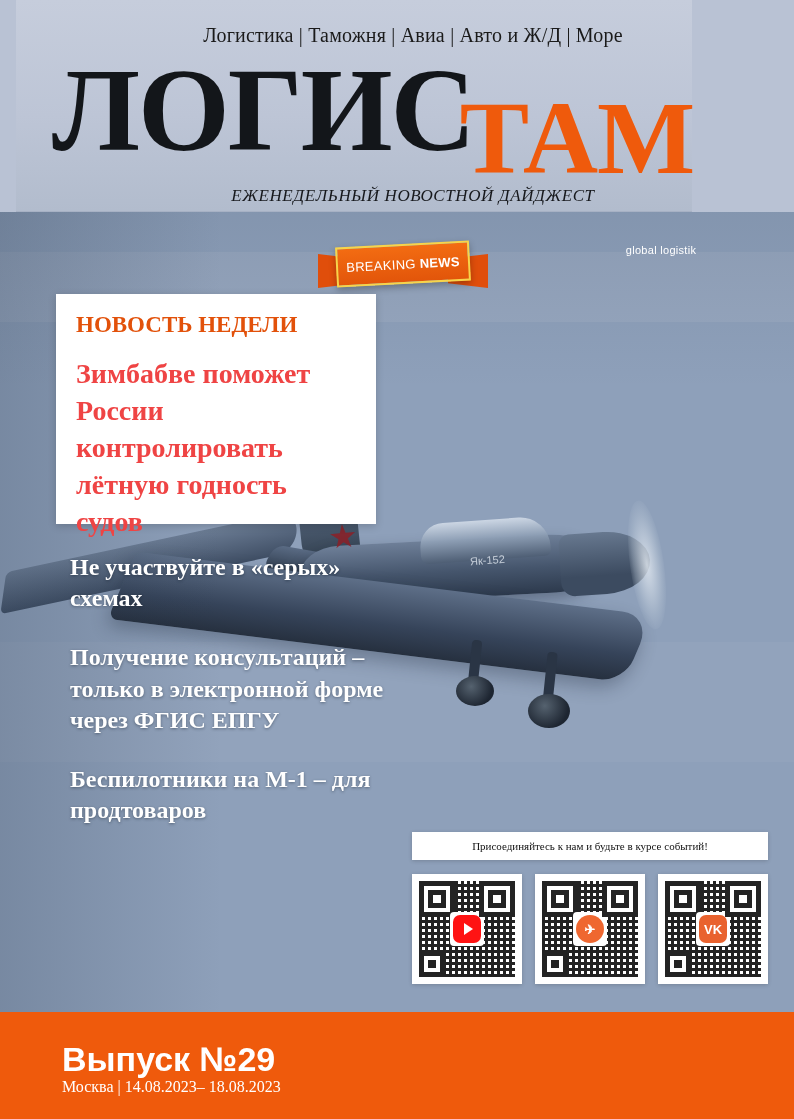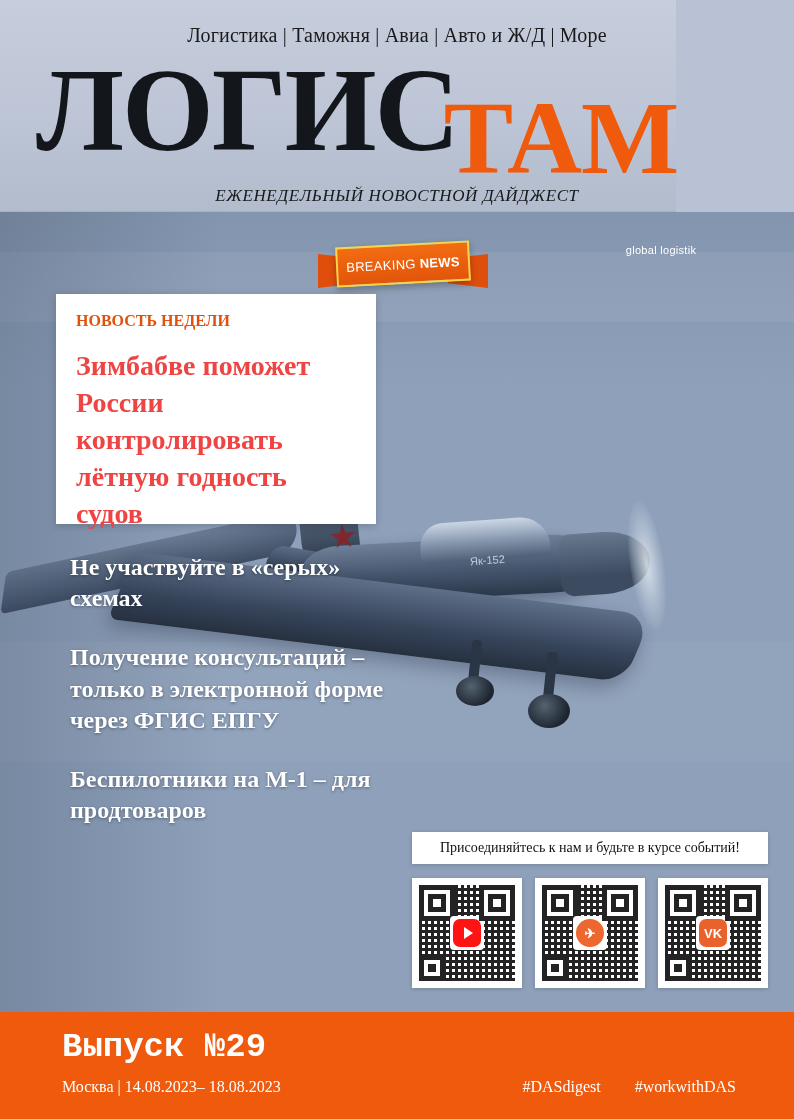--- a/index.html
+++ b/index.html
@@ -12,21 +12,21 @@
   .page {
     position: relative;
     width: 794px; height: 1119px;
     background: #b9c2d4;
     overflow: hidden;
   }
 
   
   .masthead {
     position: absolute;
-    left: 0; top: 0; width: 676px; height: 212px;
+    left: 16px; top: 0; width: 676px; height: 212px;
     background: linear-gradient(180deg, #c6cddc 0%, #bdc5d6 55%, #b2bccd 100%);
     border-bottom: 1px solid #a7b1c4;
   }
   .kicker {
     position: absolute; top: 24px; left: 0; width: 794px;
     text-align: center;
     font-family: "Liberation Serif", serif;
     font-size: 20px;
     color: #1a1a1a;
     letter-spacing: .2px;
@@ -240,21 +240,21 @@
     position: absolute;
     left: 56px; top: 82px;
     width: 320px; height: 230px;
     background: #ffffff;
     box-shadow: 0 2px 8px rgba(0,0,0,.18);
     padding: 18px 20px;
   }
   .newsbox-title {
     color: #e2510a;
     font-family: "Liberation Serif", serif;
-    font-size: 16px;
+    font-size: 23px;
     font-weight: bold;
     margin-bottom: 18px;
   }
   .newsbox-head {
     font-family: "Liberation Serif", serif;
     font-size: 28px;
     font-weight: bold;
     line-height: 1.32;
     color: #ef4444;
   }
@@ -279,21 +279,21 @@
   .social {
     position: absolute;
     left: 412px; top: 620px;
     width: 356px;
   }
   .social-banner {
     background: #ffffff;
     padding: 8px 10px;
     text-align: center;
     font-family: "Liberation Serif", serif;
-    font-size: 14px;
+    font-size: 11px;
     color: #111;
     box-shadow: 0 1px 4px rgba(0,0,0,.18);
   }
   .qr-row {
     margin-top: 14px;
     display: flex;
     justify-content: space-between;
   }
   .qr-card {
     width: 110px; height: 110px;
@@ -353,22 +353,22 @@
   }
 
   
   .footer {
     position: absolute;
     left: 0; bottom: 0; width: 794px; height: 107px;
     background: #ef5a0c;
   }
   .issue {
     position: absolute;
-    left: 62px; top: 16px;
-    font-family: Liberation Mono, monospace;
+    left: 62px; top: 28px;
+    font-family: Liberation Sans, sans-serif;
     font-weight: bold;
     font-size: 34px;
     color: #ffffff;
   }
   .issue-date {
     position: absolute;
     left: 62px; top: 66px;
     font-family: "Liberation Serif", serif;
     font-size: 16px;
     color: #ffffff;
@@ -480,19 +480,15 @@
           </div>
         </div>
 
       </div>
     </div>
   </div>
 
   <div class="footer">
     <div class="issue">Выпуск №29</div>
     <div class="issue-date">Москва | 14.08.2023– 18.08.2023</div>
-    <div class="tags">
-      <span>#DASdigest</span>
-      <span>#workwithDAS</span>
-    </div>
   </div>
 
 </div>
 
 </body></html>

